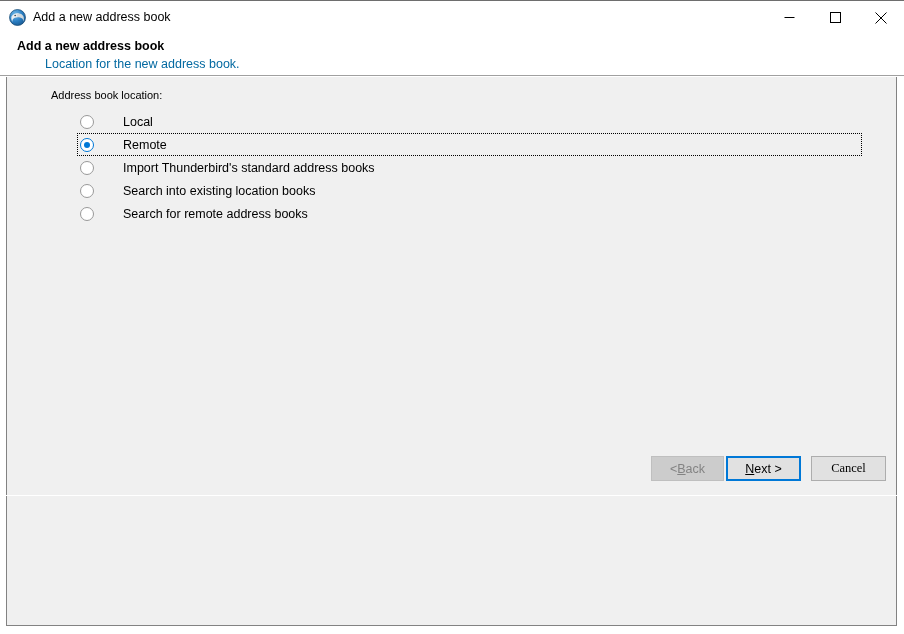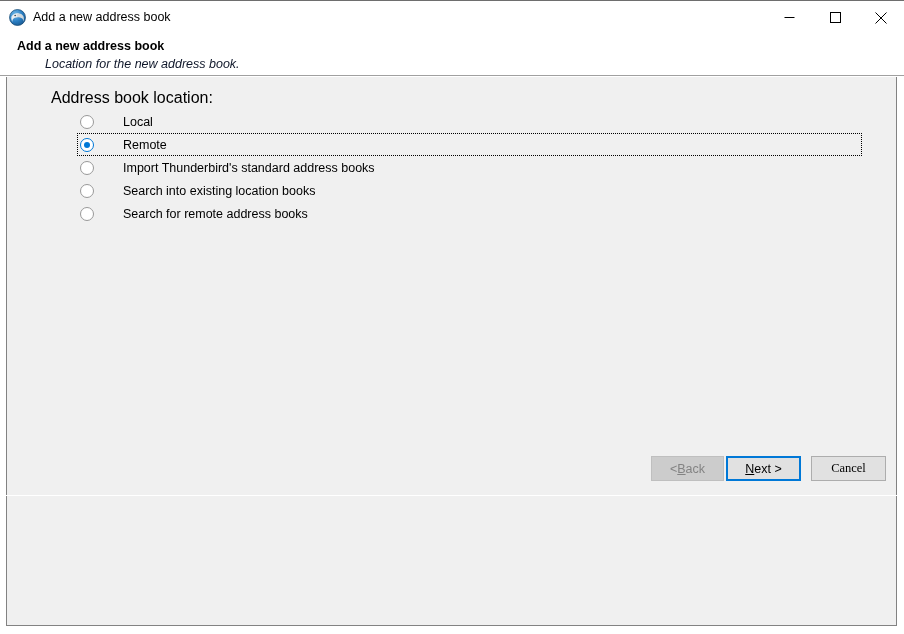--- a/index.html
+++ b/index.html
@@ -77,23 +77,22 @@
     left: 17px; top: 5px;
     font-size: 12.5px;
     font-weight: bold;
     color: #000000;
     white-space: nowrap;
   }
   .header-sub {
     position: absolute;
     left: 45px; top: 23px;
     font-size: 12.5px;
-    color: #0f172a;
-    white-space: nowrap;
-    font-style: italic;
+    color: #0369a1;
+    white-space: nowrap;
   }
   .header-rule {
     position: absolute;
     left: 0; top: 74px;
     width: 904px;
     height: 1px;
     background: #a0a0a0;
   }
 
   
@@ -105,21 +104,21 @@
     background: #f0f0f0;
     border-left: 1px solid #828282;
     border-right: 1px solid #828282;
     border-bottom: 1px solid #828282;
     box-sizing: border-box;
   }
 
   .section-label {
     position: absolute;
     left: 44px; top: 12px;
-    font-size: 16px;
+    font-size: 11px;
     color: #000000;
     white-space: nowrap;
   }
 
   
   .radio-list {
     position: absolute;
     left: 70px; top: 33px;
     width: 790px;
   }

